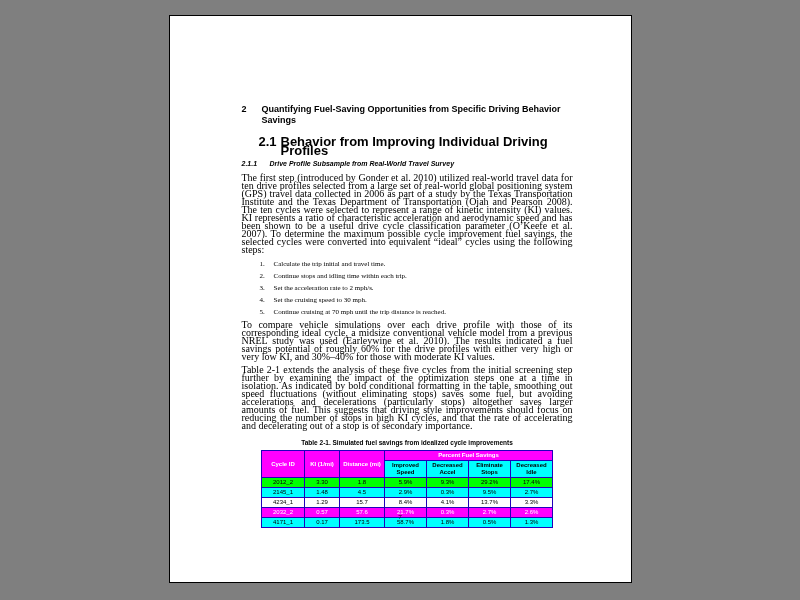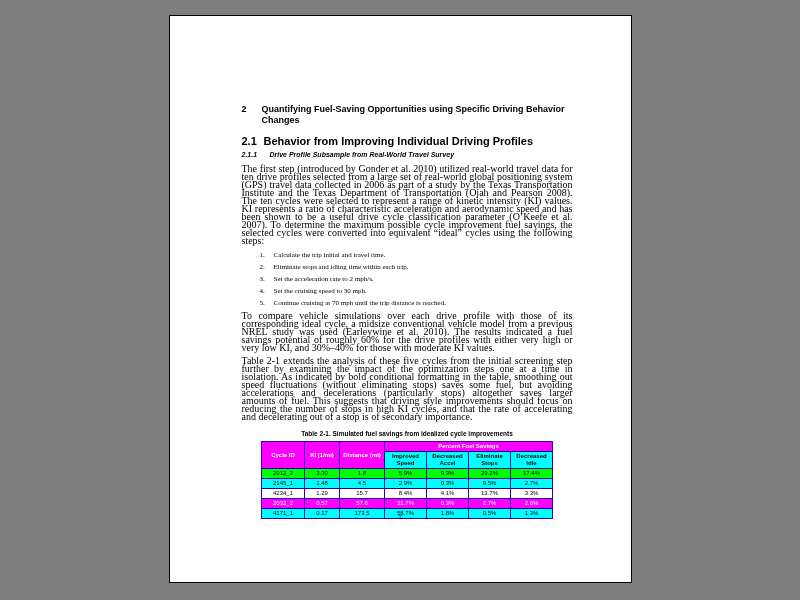--- a/index.html
+++ b/index.html
@@ -24,22 +24,23 @@
     font-family:"Liberation Sans", sans-serif;
     font-weight:bold;
     font-size:9px;line-height:10.5px;
   }
   .h1 .hnum{width:20px;flex:0 0 20px;}
   .h1 .htext{flex:1;}
   .h2{
     display:flex;
     font-family:"Liberation Sans", sans-serif;
     font-weight:bold;
-    font-size:11px;line-height:9px;
+    font-size:13px;line-height:9px;
     margin-top:12px;
+    margin-left:17px;
   }
   .h2 .hnum{width:22px;flex:0 0 22px;}
   .h3{
     display:flex;
     font-family:"Liberation Sans", sans-serif;
     font-weight:bold;font-style:italic;
     font-size:7px;line-height:8.5px;
     margin-top:5px;
   }
   .h3 .hnum{width:28px;flex:0 0 28px;font-style:italic;}
@@ -90,21 +91,21 @@
     font-size:7px;
   }
 </style>
 </head>
 <body>
 
 <div class="page">
 
   <div class="h1">
     <span class="hnum">2</span>
-    <span class="htext">Quantifying Fuel-Saving Opportunities using Specific Driving Behavior Changes</span>
+    <span class="htext">Quantifying Fuel-Saving Opportunities from Specific Driving Behavior Savings</span>
   </div>
 
   <div class="h2">
     <span class="hnum">2.1</span>
     <span class="htext">Behavior from Improving Individual Driving Profiles</span>
   </div>
 
   <div class="h3">
     <span class="hnum">2.1.1</span>
     <span class="htext">Drive Profile Subsample from Real-World Travel Survey</span>
@@ -112,21 +113,21 @@
 
   <p class="body">The first step (introduced by Gonder et al. 2010) utilized real-world travel data for ten drive profiles selected from a large set of real-world global positioning system (GPS) travel data collected in 2006 as part of a study by the Texas Transportation Institute and the Texas Department of Transportation (Ojah and Pearson 2008). The ten cycles were selected to represent a range of kinetic intensity (KI) values. KI represents a ratio of characteristic acceleration and aerodynamic speed and has been shown to be a useful drive cycle classification parameter (O’Keefe et al. 2007). To determine the maximum possible cycle improvement fuel savings, the selected cycles were converted into equivalent “ideal” cycles using the following steps:</p>
 
   <div class="list">
     <div class="li">
       <span class="num">1.</span>
       <span>Calculate the trip initial and travel time.</span>
     </div>
     <div class="li">
       <span class="num">2.</span>
-      <span>Eliminate stops and idling time within each trip.</span>
+      <span>Continue stops and idling time within each trip.</span>
     </div>
     <div class="li">
       <span class="num">3.</span>
       <span>Set the acceleration rate to 2 mph/s.</span>
     </div>
     <div class="li">
       <span class="num">4.</span>
       <span>Set the cruising speed to 30 mph.</span>
     </div>
     <div class="li">

